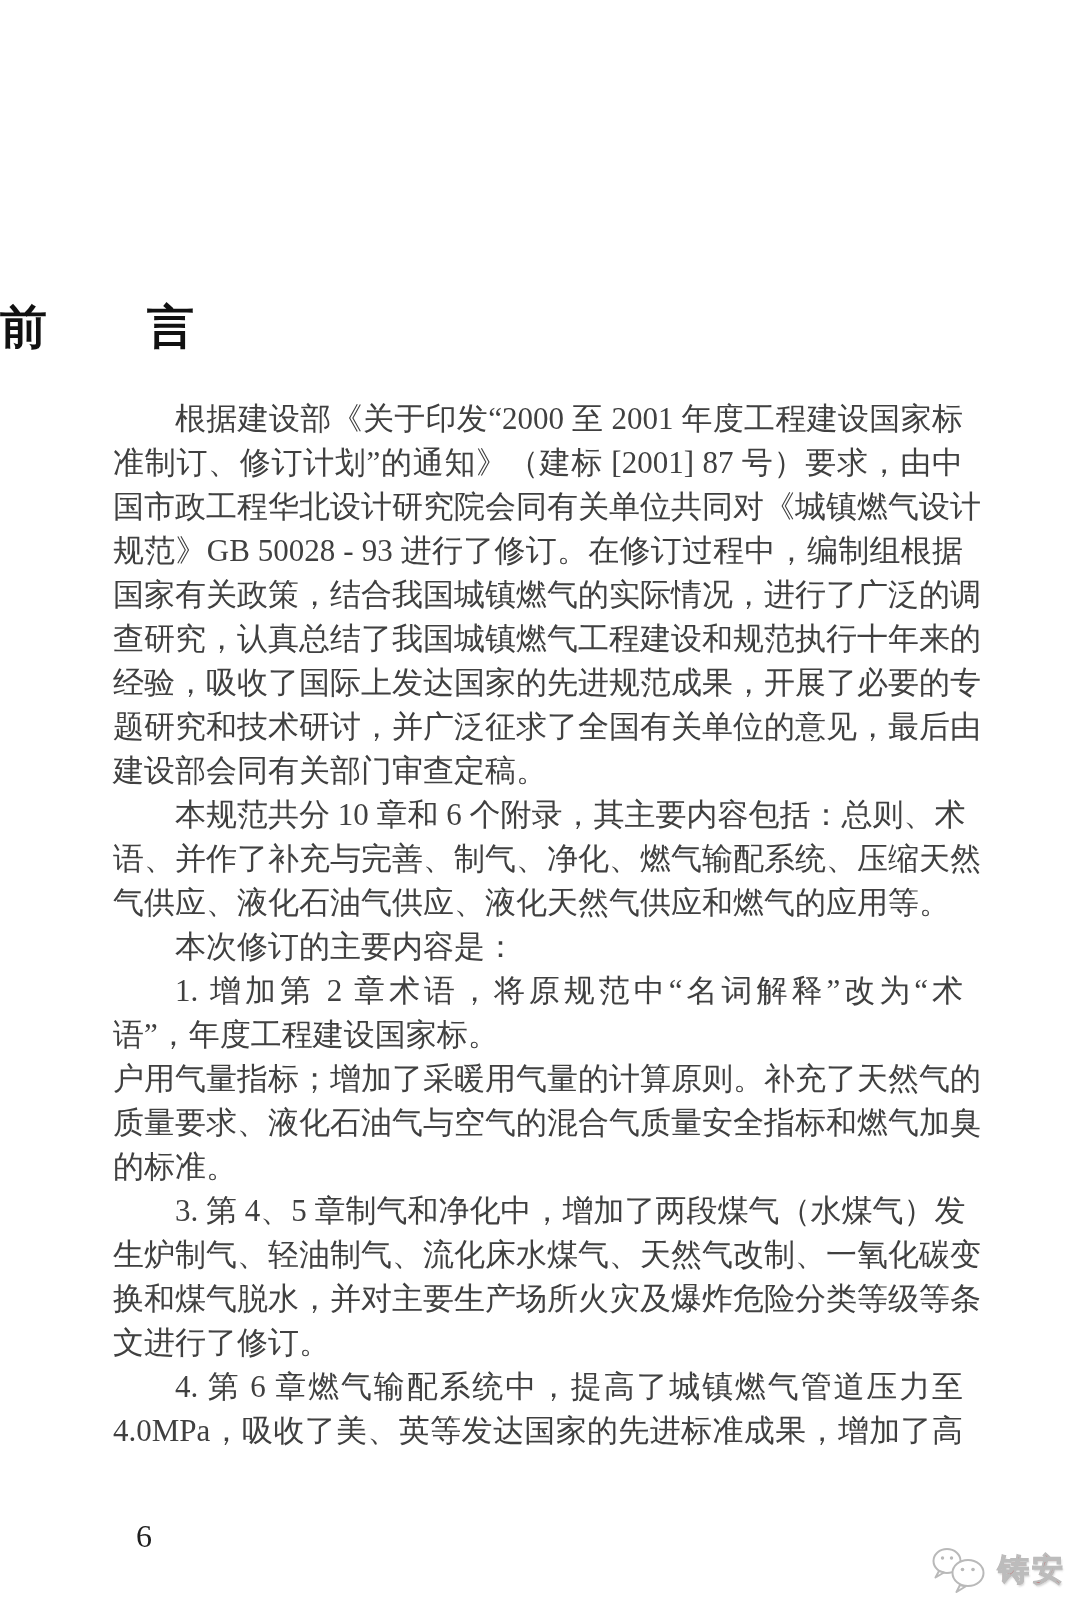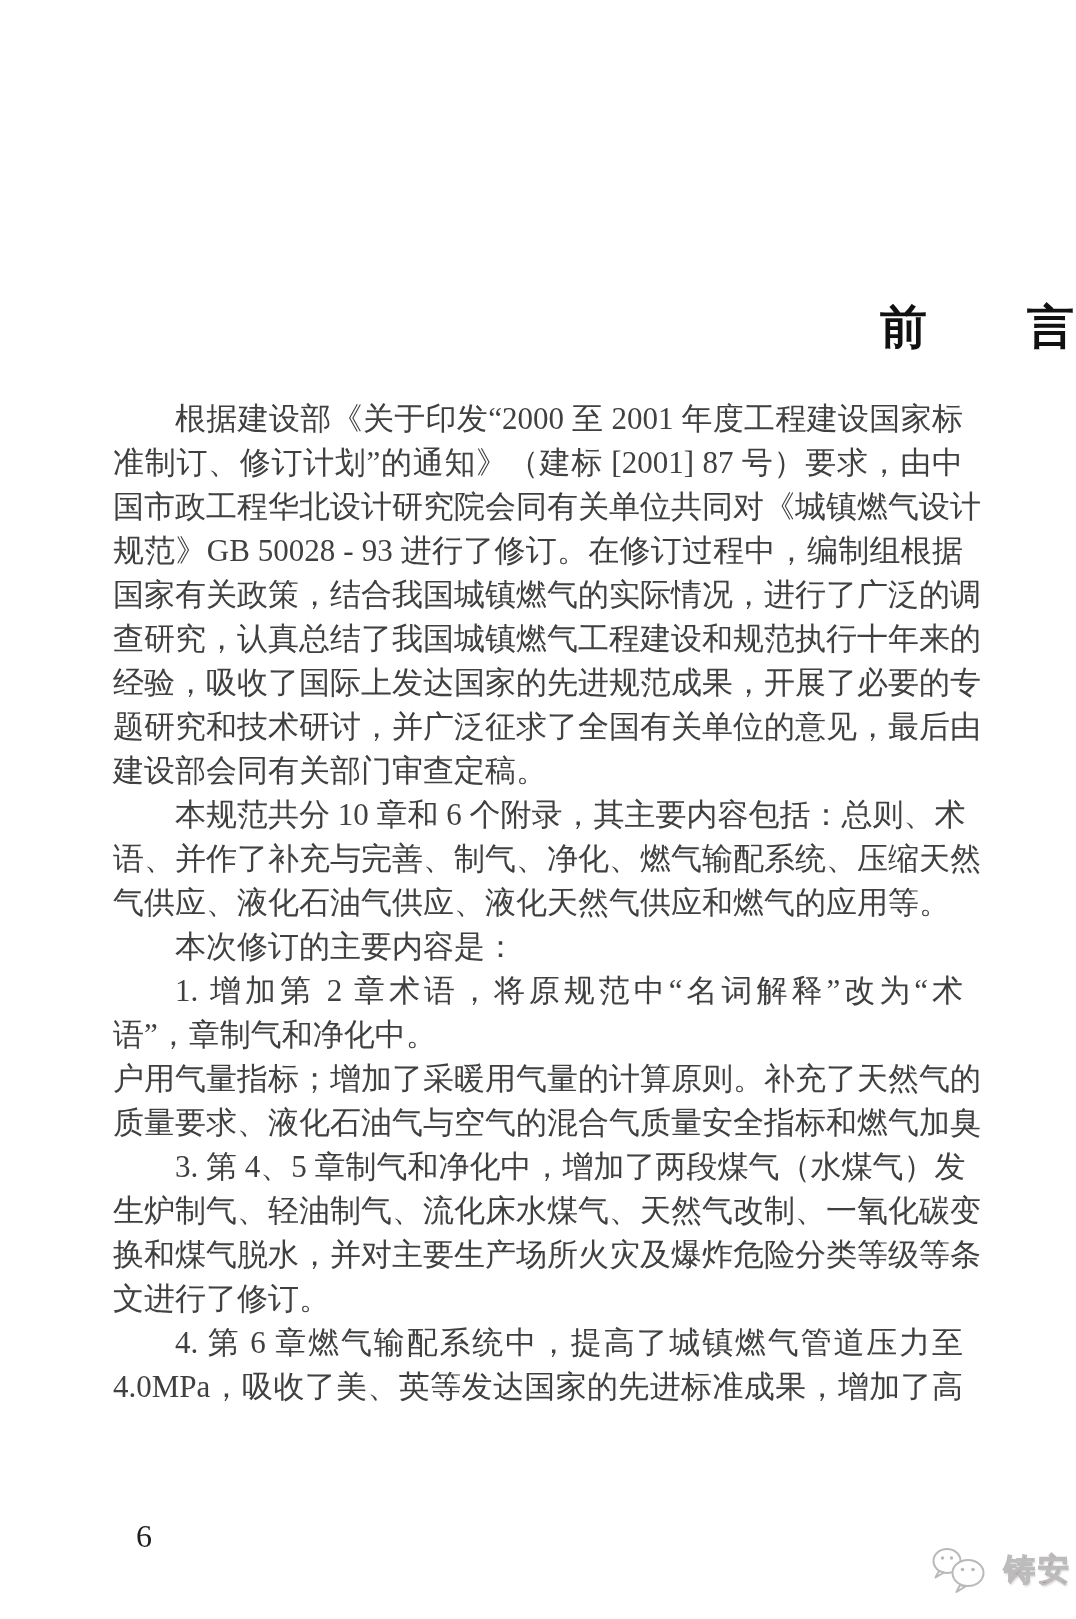--- a/index.html
+++ b/index.html
@@ -14,21 +14,21 @@
     background: #ffffff;
     overflow: hidden;
     font-family: "Liberation Serif", "DejaVu Serif", serif;
     color: #1f1f1f;
   }
   .doc-title {
     position: absolute;
     top: 296px;
     left: 0;
     width: 100%;
-    text-align: right;
+    text-align: left;
     font-size: 47px;
     font-weight: bold;
     color: #111111;
     letter-spacing: 2px;
     white-space: pre;
   }
   .doc-body {
     position: absolute;
     top: 397px;
     left: 113px;
@@ -63,21 +63,21 @@
     display: flex;
     align-items: center;
     opacity: 0.9;
   }
   .watermark svg {
     display: block;
   }
   .watermark-text {
     font-size: 31px;
     font-weight: bold;
-    margin-left: 12px;
+    margin-left: 6px;
     color: #b91c1c;
     -webkit-text-stroke: 1.2px #b5b5b5;
     text-shadow: 1px 2px 2px rgba(120,120,120,0.35);
     letter-spacing: 3px;
     white-space: nowrap;
   }
 </style>
 </head>
 <body>
 
@@ -93,23 +93,24 @@
       <div class="line">国家有关政策，结合我国城镇燃气的实际情况，进行了广泛的调</div>
       <div class="line">查研究，认真总结了我国城镇燃气工程建设和规范执行十年来的</div>
       <div class="line">经验，吸收了国际上发达国家的先进规范成果，开展了必要的专</div>
       <div class="line">题研究和技术研讨，并广泛征求了全国有关单位的意见，最后由</div>
       <div class="line para-end">建设部会同有关部门审查定稿。</div>
       <div class="line first">本规范共分 10 章和 6 个附录，其主要内容包括：总则、术</div>
       <div class="line">语、并作了补充与完善、制气、净化、燃气输配系统、压缩天然</div>
       <div class="line para-end">气供应、液化石油气供应、液化天然气供应和燃气的应用等。</div>
       <div class="line first para-end">本次修订的主要内容是：</div>
       <div class="line first">1. 增加第 2 章术语，将原规范中“名词解释”改为“术</div>
-      <div class="line para-end">语”，章制气和净化中。</div>
+      <div class="line para-end">语”，年度工程建设国家标。</div>
       <div class="line">户用气量指标；增加了采暖用气量的计算原则。补充了天然气的</div>
       <div class="line">质量要求、液化石油气与空气的混合气质量安全指标和燃气加臭</div>
+      <div class="line para-end">的标准。</div>
       <div class="line first">3. 第 4、5 章制气和净化中，增加了两段煤气（水煤气）发</div>
       <div class="line">生炉制气、轻油制气、流化床水煤气、天然气改制、一氧化碳变</div>
       <div class="line">换和煤气脱水，并对主要生产场所火灾及爆炸危险分类等级等条</div>
       <div class="line para-end">文进行了修订。</div>
       <div class="line first">4. 第 6 章燃气输配系统中，提高了城镇燃气管道压力至</div>
       <div class="line">4.0MPa，吸收了美、英等发达国家的先进标准成果，增加了高</div>
     </div>
 
   <div class="page-number">6</div>
 

